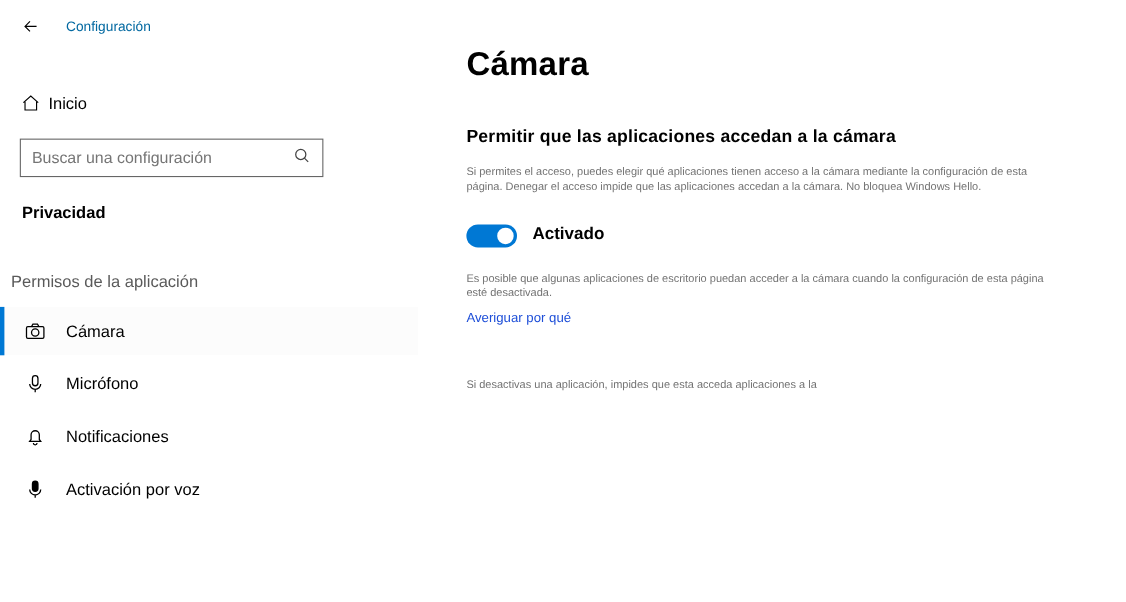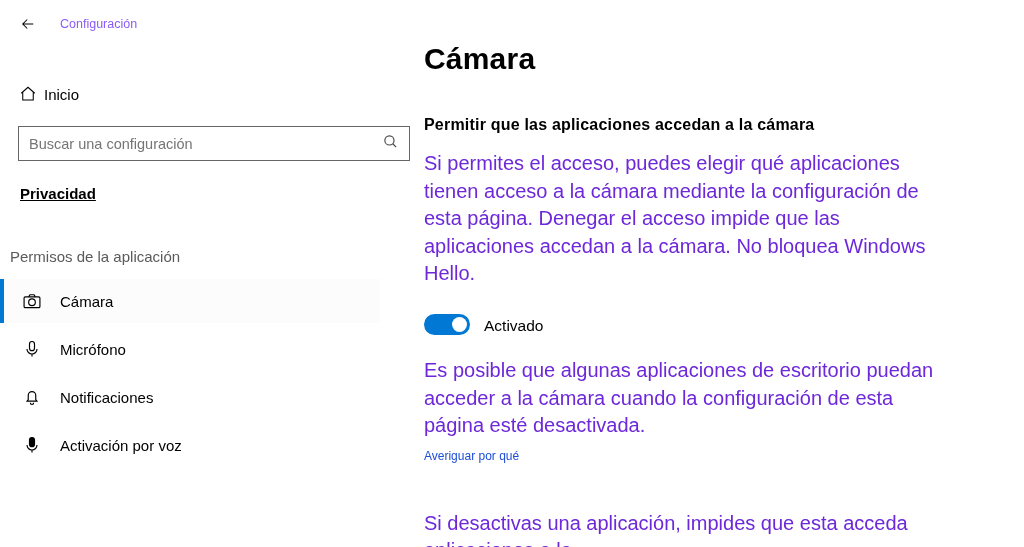--- a/index.html
+++ b/index.html
@@ -27,21 +27,21 @@
     }
     .back-icon {
       display: flex;
       align-items: center;
       justify-content: center;
       width: 20px;
       height: 20px;
     }
     .app-title {
       font-size: 12.5px;
-      color: #8b5cf6;
+      color: #0369a1;
     }
     .home-row {
       display: flex;
       align-items: center;
       gap: 6px;
       padding: 12px 18px;
       margin-top: 34px;
       cursor: pointer;
     }
     .home-row .label {
@@ -56,38 +56,37 @@
       color: #333;
     }
     .search-box {
       margin: 10px 28px 0 18px;
       border: 1.5px solid #666;
       height: 35px;
       display: flex;
       align-items: center;
       padding: 14px 10px;
       gap: 8px;
-      width: 392px;
+      width: 276px;
     }
     .search-box input {
       border: none;
       outline: none;
       flex: 1;
       font-size: 14.5px;
       color: #555;
       background: transparent;
     }
     .search-icon {
       color: #444;
     }
     .page-title {
       font-size: 15px;
       font-weight: 600;
       padding: 24px 20px 8px 20px;
-      text-decoration: underline;
     }
     .section-header {
       font-size: 15px;
       color: #5a5a5a;
       padding: 38px 20px 10px 10px;
     }
     .nav-item {
       display: flex;
       align-items: center;
       gap: 18px;
@@ -115,32 +114,33 @@
       margin-bottom: 40px;
       letter-spacing: 0.2px;
     }
     .sub-heading {
       font-size: 16px;
       font-weight: 600;
       margin-bottom: 12px;
       letter-spacing: 0.2px;
     }
     .desc {
-      font-size: 20px;
-      color: #6d28d9;
+      font-size: 10px;
+      color: #737373;
       line-height: 1.38;
       margin-bottom: 6px;
       max-width: 530px;
       margin-top: 16px;
     }
     .toggle-row {
       display: flex;
-      align-items: flex-end;
+      align-items: flex-start;
       gap: 14px;
       margin: 26px 0 22px 0;
+      font-weight: bold;
     }
     .toggle {
       width: 46px;
       height: 21px;
       border-radius: 11px;
       background: #0078d4;
       position: relative;
       cursor: pointer;
     }
     .toggle::after {

